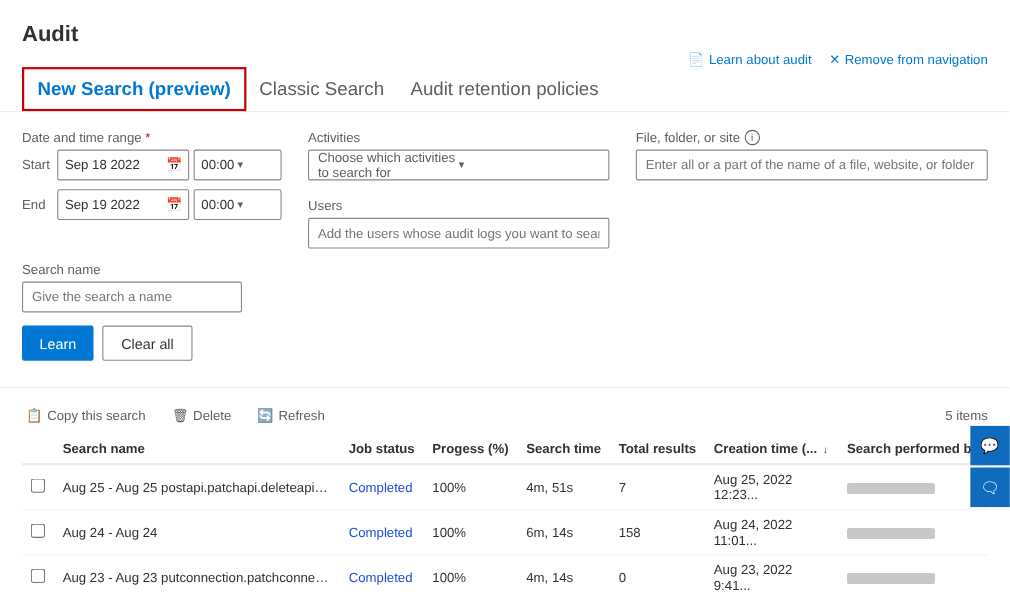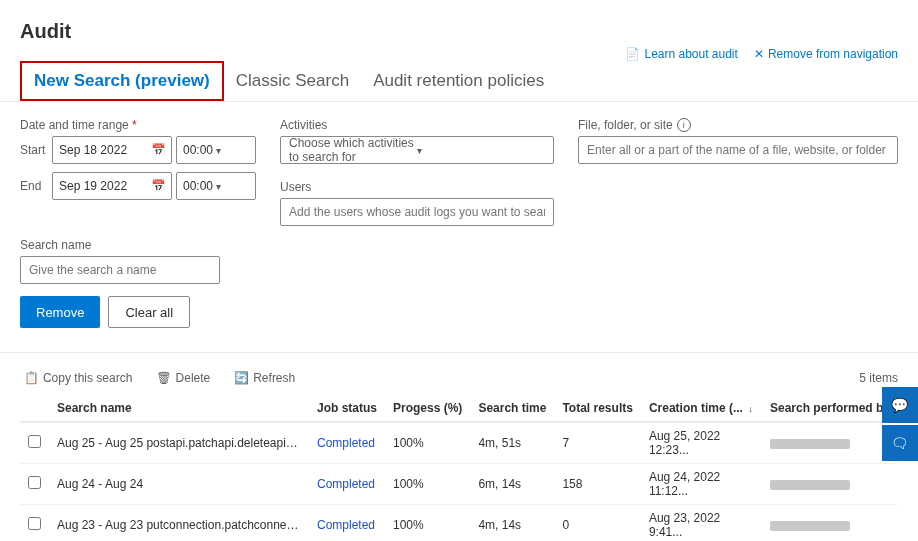--- a/index.html
+++ b/index.html
@@ -209,21 +209,21 @@
       <input type="text" class="file-input" style="width: 320px;" placeholder="Enter all or a part of the name of a file, website, or folder">
     </div>
   </div>
 
   <div class="form-group" style="margin-bottom:12px;">
     <span class="form-label">Search name</span>
     <input type="text" class="search-name-input" placeholder="Give the search a name" style="">
   </div>
 
   <div class="button-row">
-    <button class="btn-primary">Remove</button>
+    <button class="btn-primary">Learn</button>
     <button class="btn-secondary">Clear all</button>
   </div>
 </div>
 
 <div class="divider"></div>
 
 <div class="toolbar">
   <div class="toolbar-left">
     <button class="toolbar-btn">
       <span>📋</span>
@@ -285,21 +285,21 @@
     </tr>
         <tr>
       <td class="checkbox-cell">
         <input type="checkbox" style="">
       </td>
       <td style="max-width:260px;overflow:hidden;text-overflow:ellipsis;white-space:nowrap;">Aug 24 - Aug 24</td>
       <td class="link-cell">Completed</td>
       <td>100%</td>
       <td>6m, 14s</td>
       <td>158</td>
-      <td>Aug 24, 2022 11:12...</td>
+      <td>Aug 24, 2022 11:01...</td>
       <td><span class="blurred"></span></td>
     </tr>
         <tr>
       <td class="checkbox-cell">
         <input type="checkbox" style="">
       </td>
       <td style="max-width:260px;overflow:hidden;text-overflow:ellipsis;white-space:nowrap;">Aug 23 - Aug 23 putconnection.patchconnection</td>
       <td class="link-cell">Completed</td>
       <td>100%</td>
       <td>4m, 14s</td>

